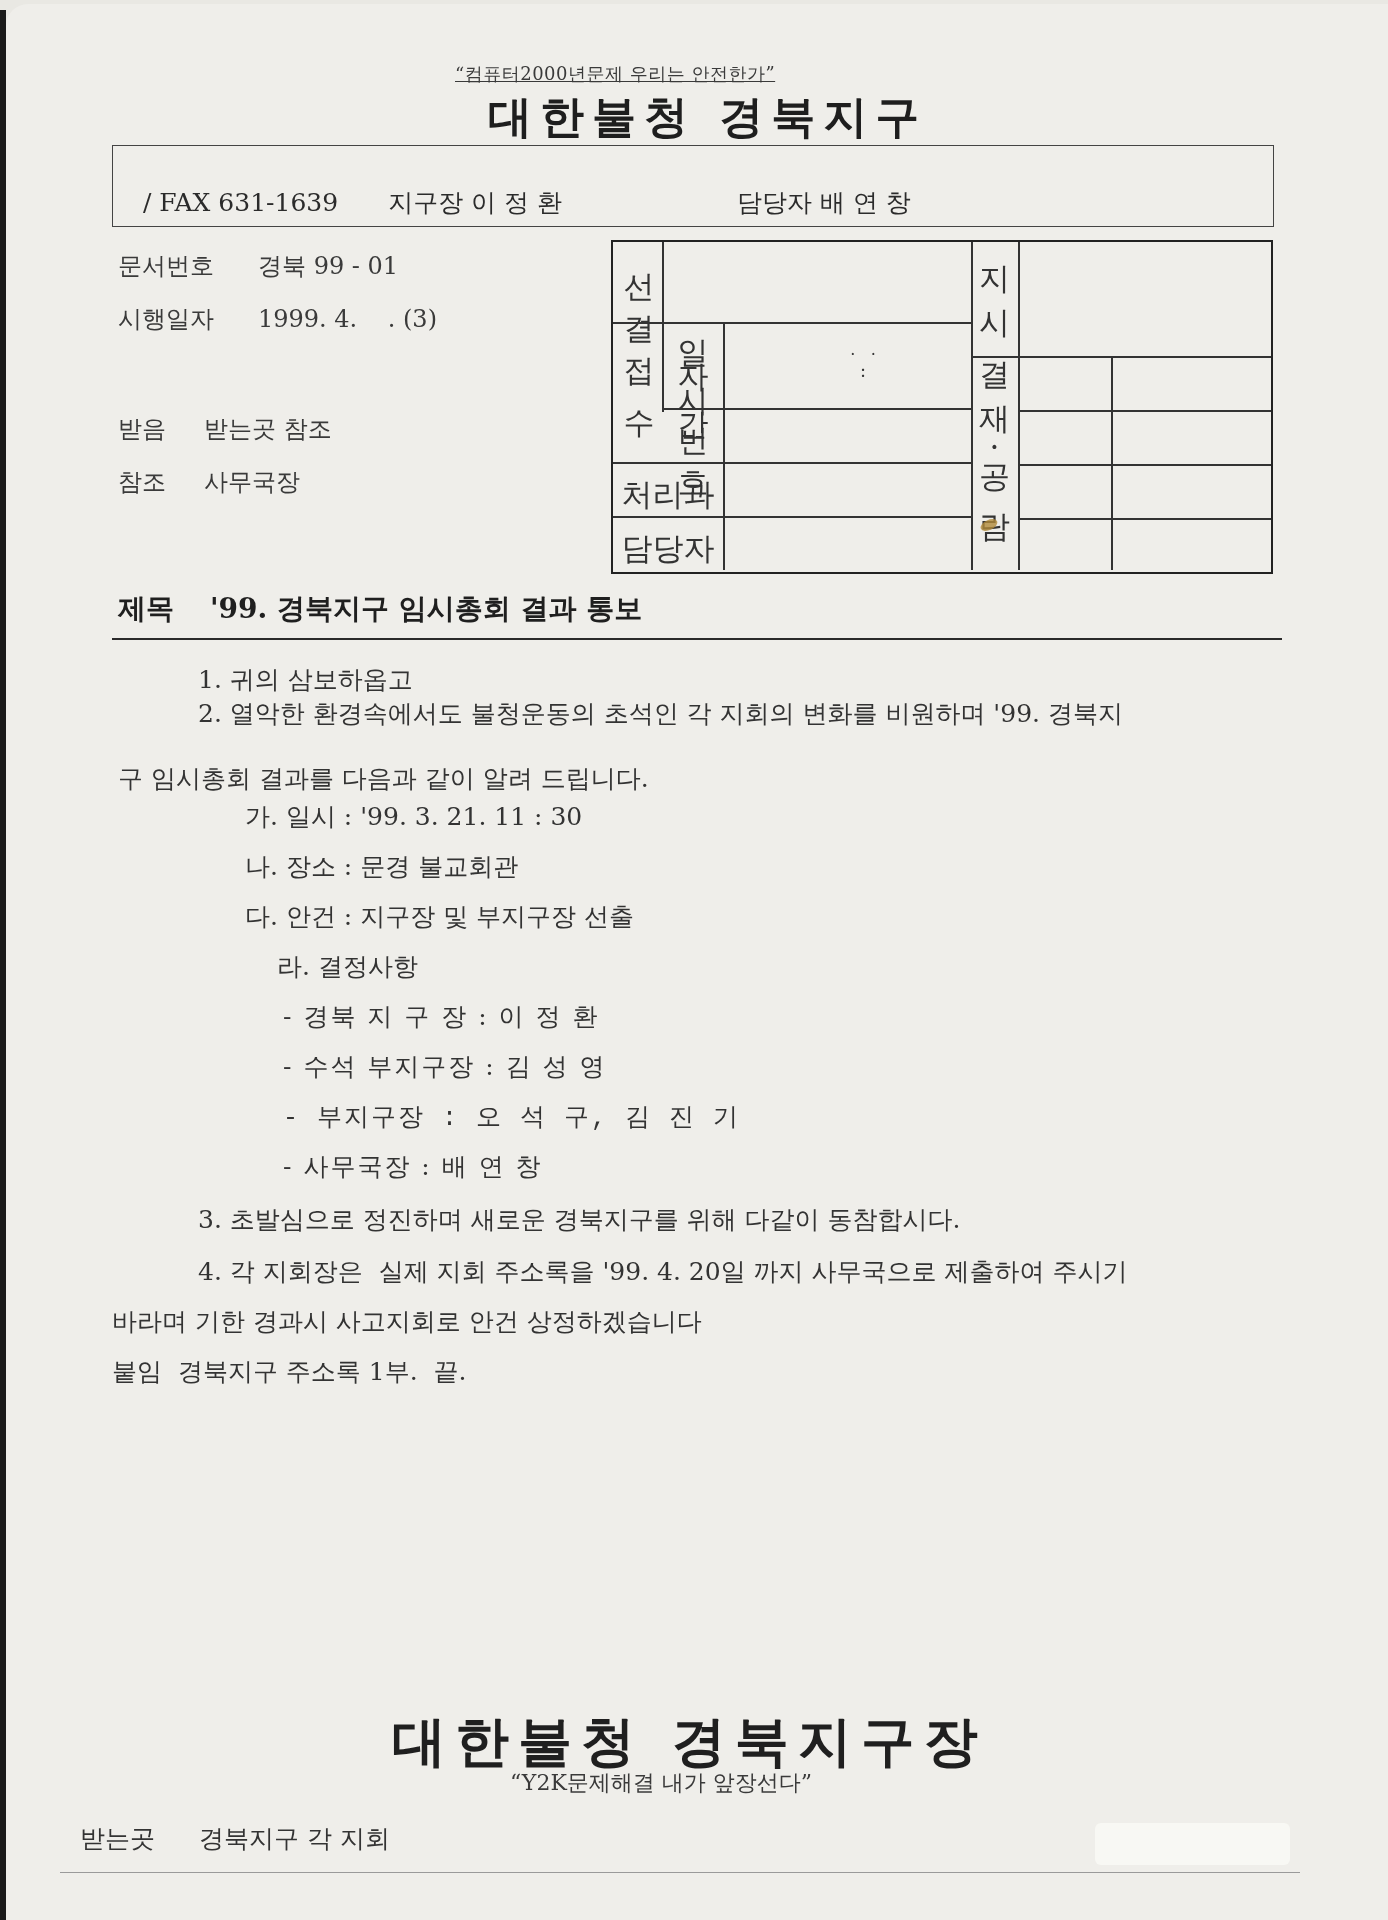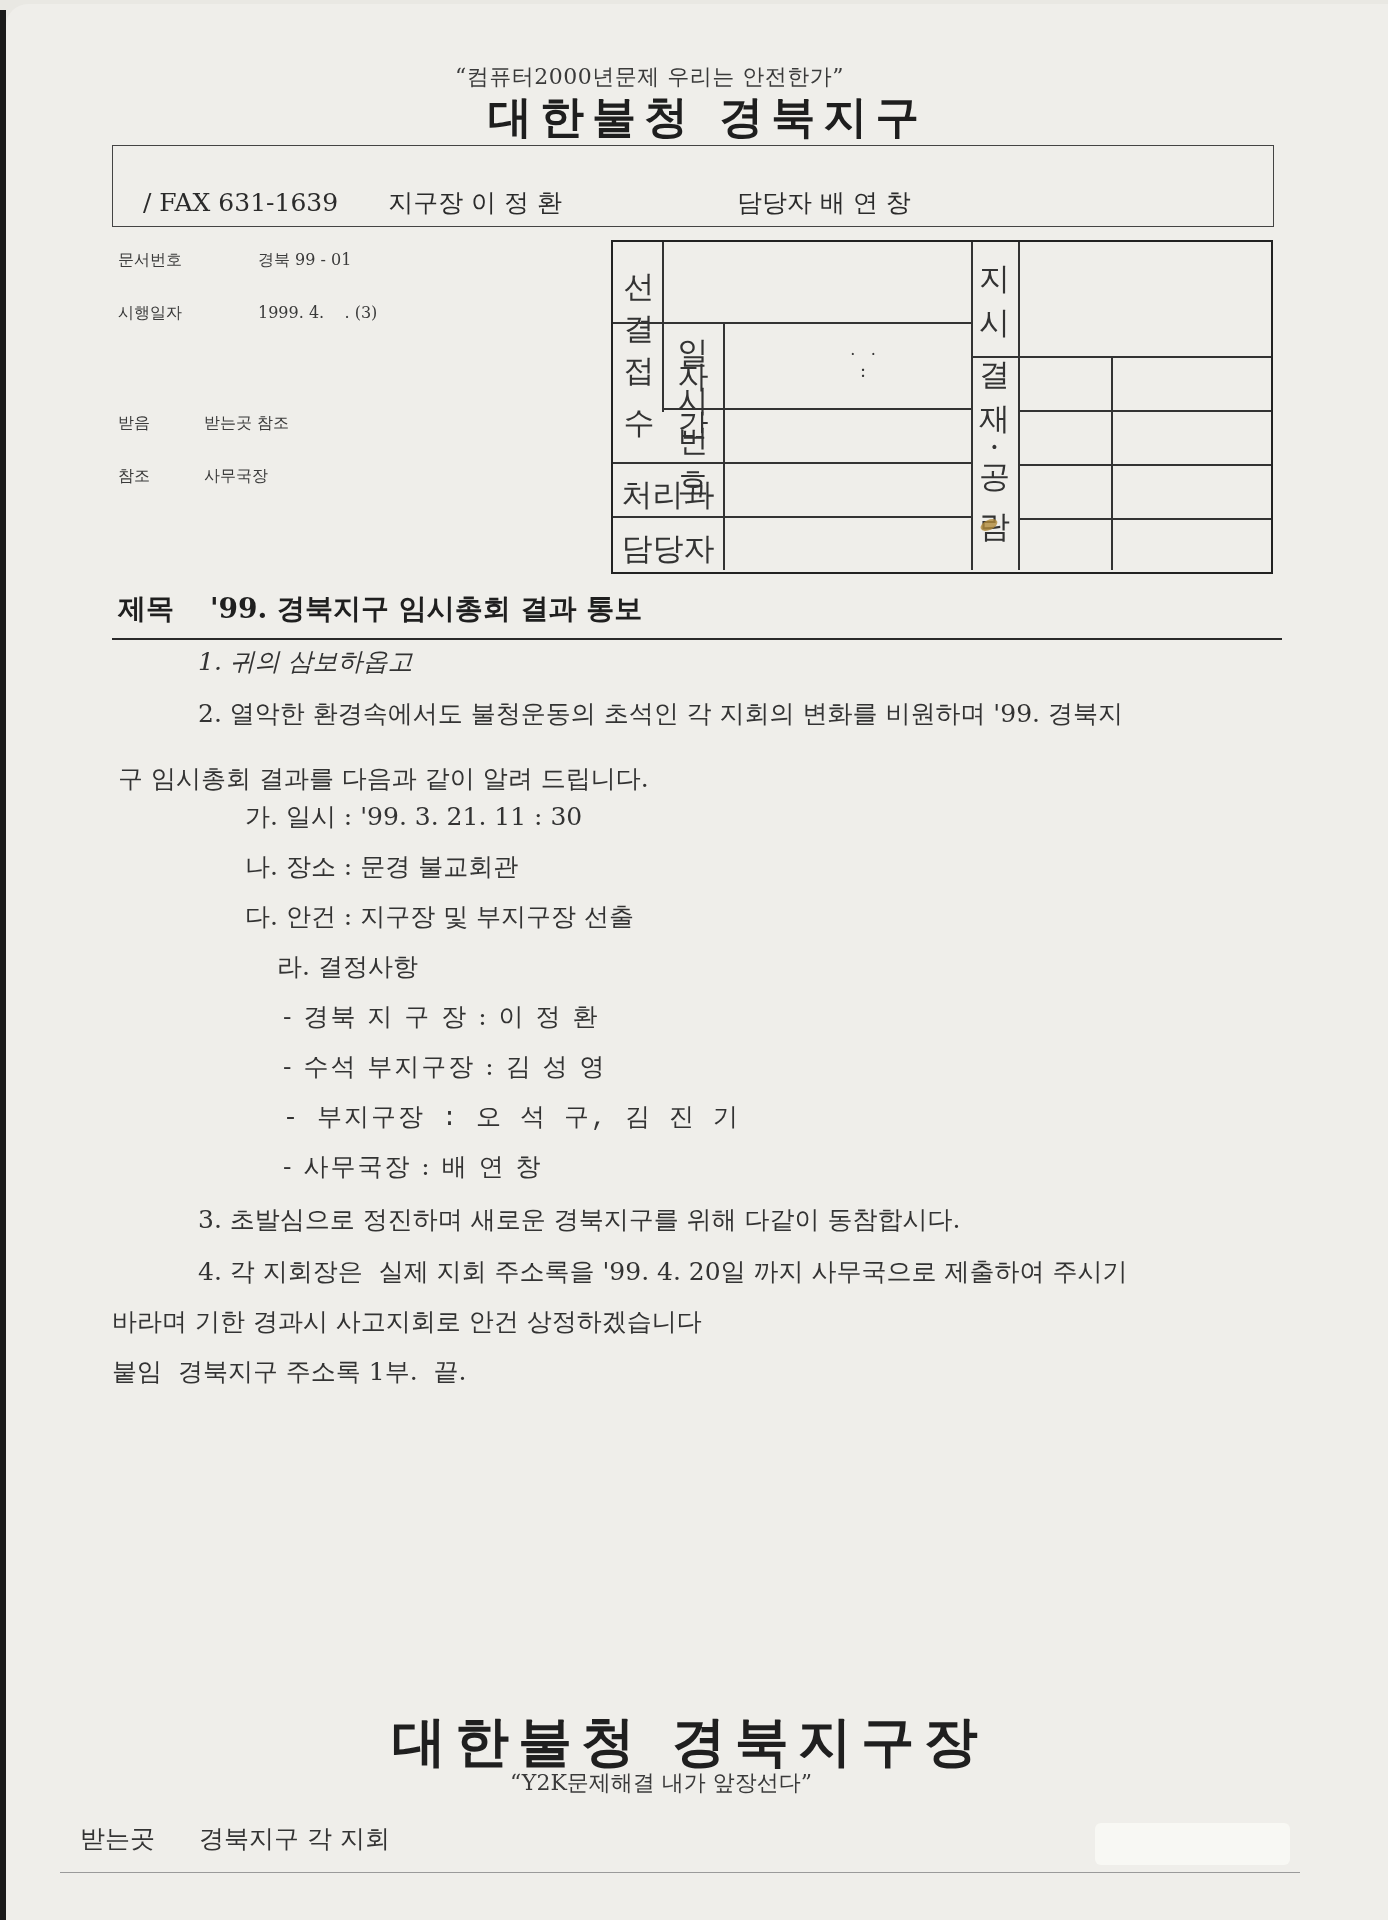--- a/index.html
+++ b/index.html
@@ -10,33 +10,33 @@
     color: #2b2b2b;
   }
   .paper {
     position: absolute; left: 6px; top: 4px; width: 1382px; height: 1916px;
     background: #efeeea;
     border-top-left-radius: 22px;
   }
   .edge-left { position: absolute; left: 0; top: 10px; width: 6px; height: 1910px; background: #1a1a1a; }
   .abs { position: absolute; white-space: nowrap; }
 
-  .slogan-top { left: 455px; top: 62px; font-size: 22px; color: #3a3a3a; letter-spacing: 0.5px; }
+  .slogan-top { left: 455px; top: 62px; font-size: 18px; color: #3a3a3a; letter-spacing: 0.5px; text-decoration: underline; }
   .org-title { left: 488px; top: 88px; font-size: 44px; font-weight: bold; color: #1e1e1e; letter-spacing: 8px; }
 
   .addr-box {
     position: absolute; left: 112px; top: 145px; width: 1160px; height: 80px;
     border: 1.5px solid #444;
   }
   .addr-line1 { left: 30px; top: 6px; font-size: 25px; }
   .addr-line2 { left: 30px; top: 40px; font-size: 25px; }
   .addr-line2 .gap1 { display: inline-block; width: 50px; }
   .addr-line2 .gap2 { display: inline-block; width: 175px; }
 
-  .meta { font-size: 16px; color: #3a3a3a; }
+  .meta { font-size: 24px; color: #3a3a3a; }
   .meta .lbl { display: inline-block; width: 140px; }
 
   
   .appr {
     position: absolute; left: 611px; top: 240px; width: 658px; height: 330px;
     border: 2px solid #222;
   }
   .appr .ln { position: absolute; background: #333; }
   .appr .cell-text { position: absolute; font-size: 31px; color: #333; text-align: center; }
 
@@ -120,21 +120,21 @@
     <div style="margin-top:6px;">람</div>
   </div>
 </div>
 <div class="stain"></div>
 
 <div class="abs subject">
   <span>제목</span><span style="display:inline-block;width:36px;"></span><span>'99. 경북지구 임시총회 결과 통보</span>
 </div>
 <div class="subject-rule"></div>
 
-<div class="abs body-line" style="left:198px; top:645px;font-style:italic;">1. 귀의 삼보하옵고</div>
+<div class="abs body-line" style="left:198px; top:663px;">1. 귀의 삼보하옵고</div>
 <div class="abs body-line" style="left:198px; top:697px;">2. 열악한 환경속에서도 불청운동의 초석인 각 지회의 변화를 비원하며 '99. 경북지</div>
 <div class="abs body-line" style="left:118px; top:762px;">구 임시총회 결과를 다음과 같이 알려 드립니다.</div>
 
 <div class="abs body-line" style="left:245px; top:800px;">가. 일시 : '99. 3. 21. 11 : 30</div>
 <div class="abs body-line" style="left:245px; top:850px;">나. 장소 : 문경 불교회관</div>
 <div class="abs body-line" style="left:245px; top:900px;">다. 안건 : 지구장 및 부지구장 선출</div>
 <div class="abs body-line" style="left:245px; top:950px;margin-left:32px;">라. 결정사항</div>
 
 <div class="abs body-line" style="left:283px; top:1000px; letter-spacing:2px;">- 경북 지 구 장 : 이 정 환</div>
 <div class="abs body-line" style="left:283px; top:1050px; letter-spacing:2px;">- 수석 부지구장 : 김 성 영</div>

